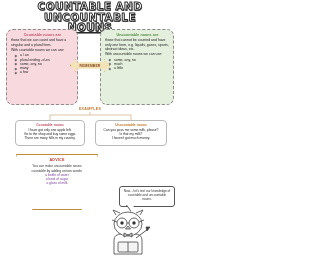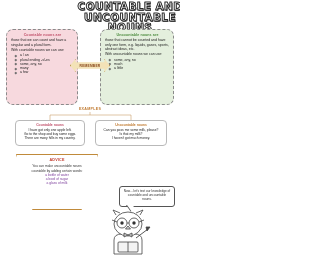--- a/index.html
+++ b/index.html
@@ -19,23 +19,22 @@
     text-align:center;
     font-family:"DejaVu Sans", sans-serif;
     font-weight:bold;
     font-size:10.5px;
     letter-spacing:0.4px;
     line-height:10.5px;
     color:#ffffff;
     -webkit-text-stroke:0.9px #2b2b2b;
     text-shadow:0.7px 0.7px 0 #555, -0.3px 0 0 #3a3a3a;
     text-transform:uppercase;
-    padding-left:40px;
-  }
-  .title .l2{display:block;}
+  }
+  .title .l2{display:block;text-decoration:underline;}
 
   
   .box{
     position:absolute;
     border:1px dashed #8a8a8a;
     border-radius:7px;
     box-sizing:border-box;
     padding:3px 3px 3px 4px;
     font-size:3.5px;
     line-height:4.3px;

